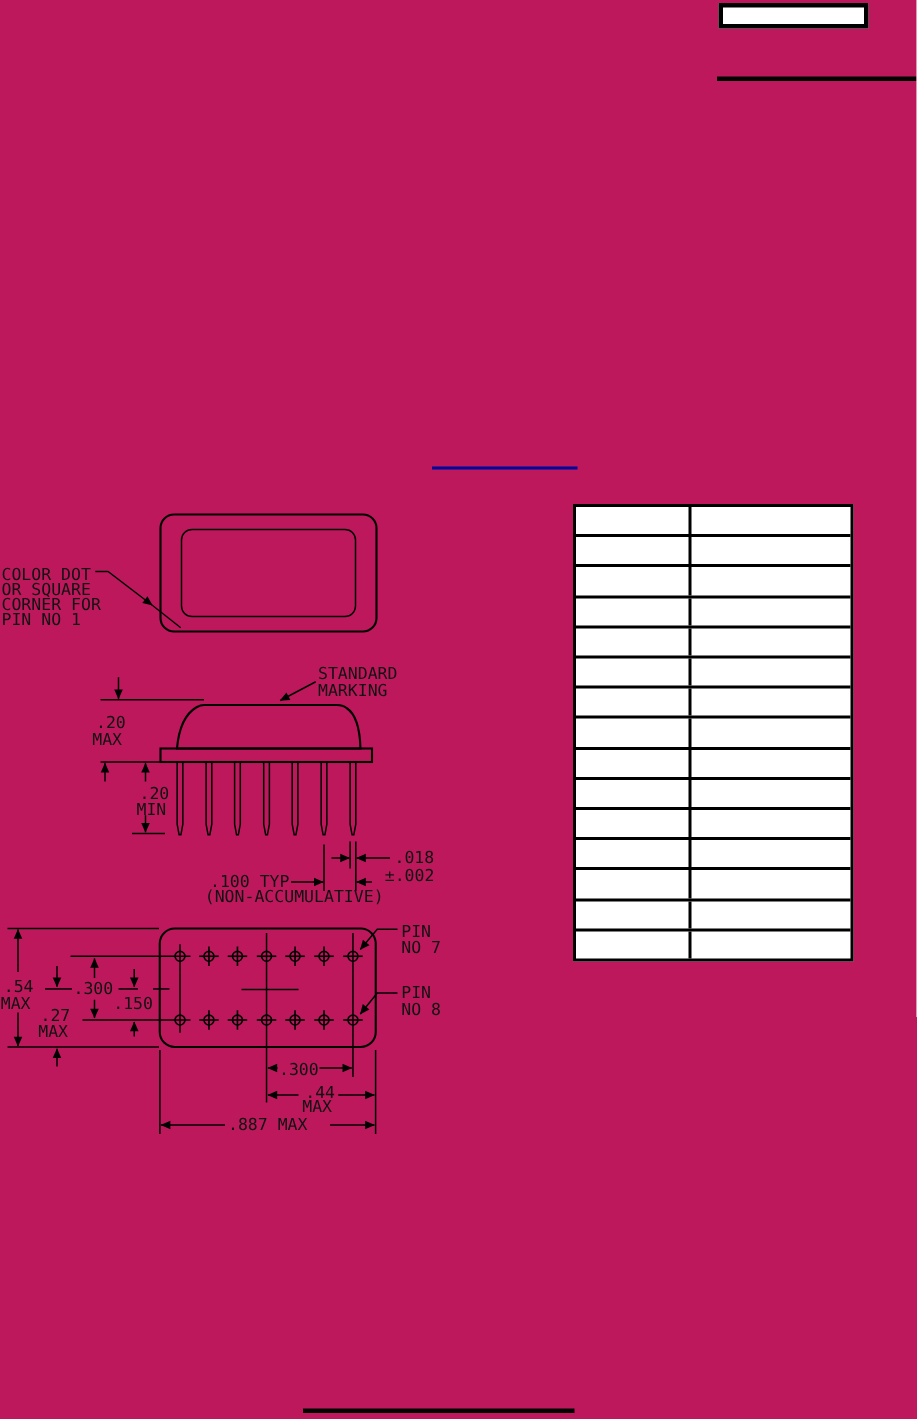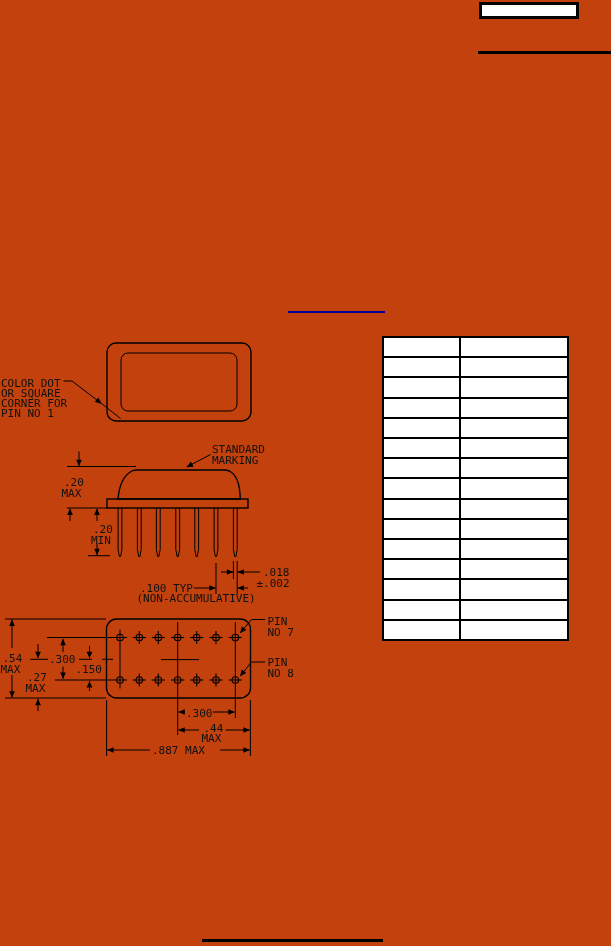--- a/index.html
+++ b/index.html
@@ -1,16 +1,16 @@
 <!DOCTYPE html>
 <html><head>
 <meta charset="utf-8">
 <style>
   html,body{margin:0;padding:0;background:#fff;}
-  #page{position:relative;width:611px;height:946px;background:#c2410c;overflow:hidden;
+  #page{position:relative;width:611px;height:946px;background:#be185d;overflow:hidden;
         font-family:"DejaVu Sans Mono","Liberation Mono",monospace;}
   .rule{position:absolute;background:#000;}
   #header-box{position:absolute;left:479px;top:2px;width:100px;height:17px;border:3px solid #000;box-sizing:border-box;background:#fff;}
   #header-rule{left:478px;top:51px;width:133px;height:3px;}
   #link-rule{position:absolute;left:288px;top:311px;width:97px;height:2px;background:#00009a;cursor:pointer;}
   #footer-rule{left:202px;top:939px;width:181px;height:3px;}
   #spec-table{position:absolute;left:382px;top:336px;width:187px;height:305px;border:2px solid #000;box-sizing:border-box;display:flex;flex-direction:column;background:#fff;}
   .trow{flex:1;display:flex;border-bottom:2px solid #000;}
   .trow:last-child{border-bottom:none;}
   .tcell{box-sizing:border-box;}

